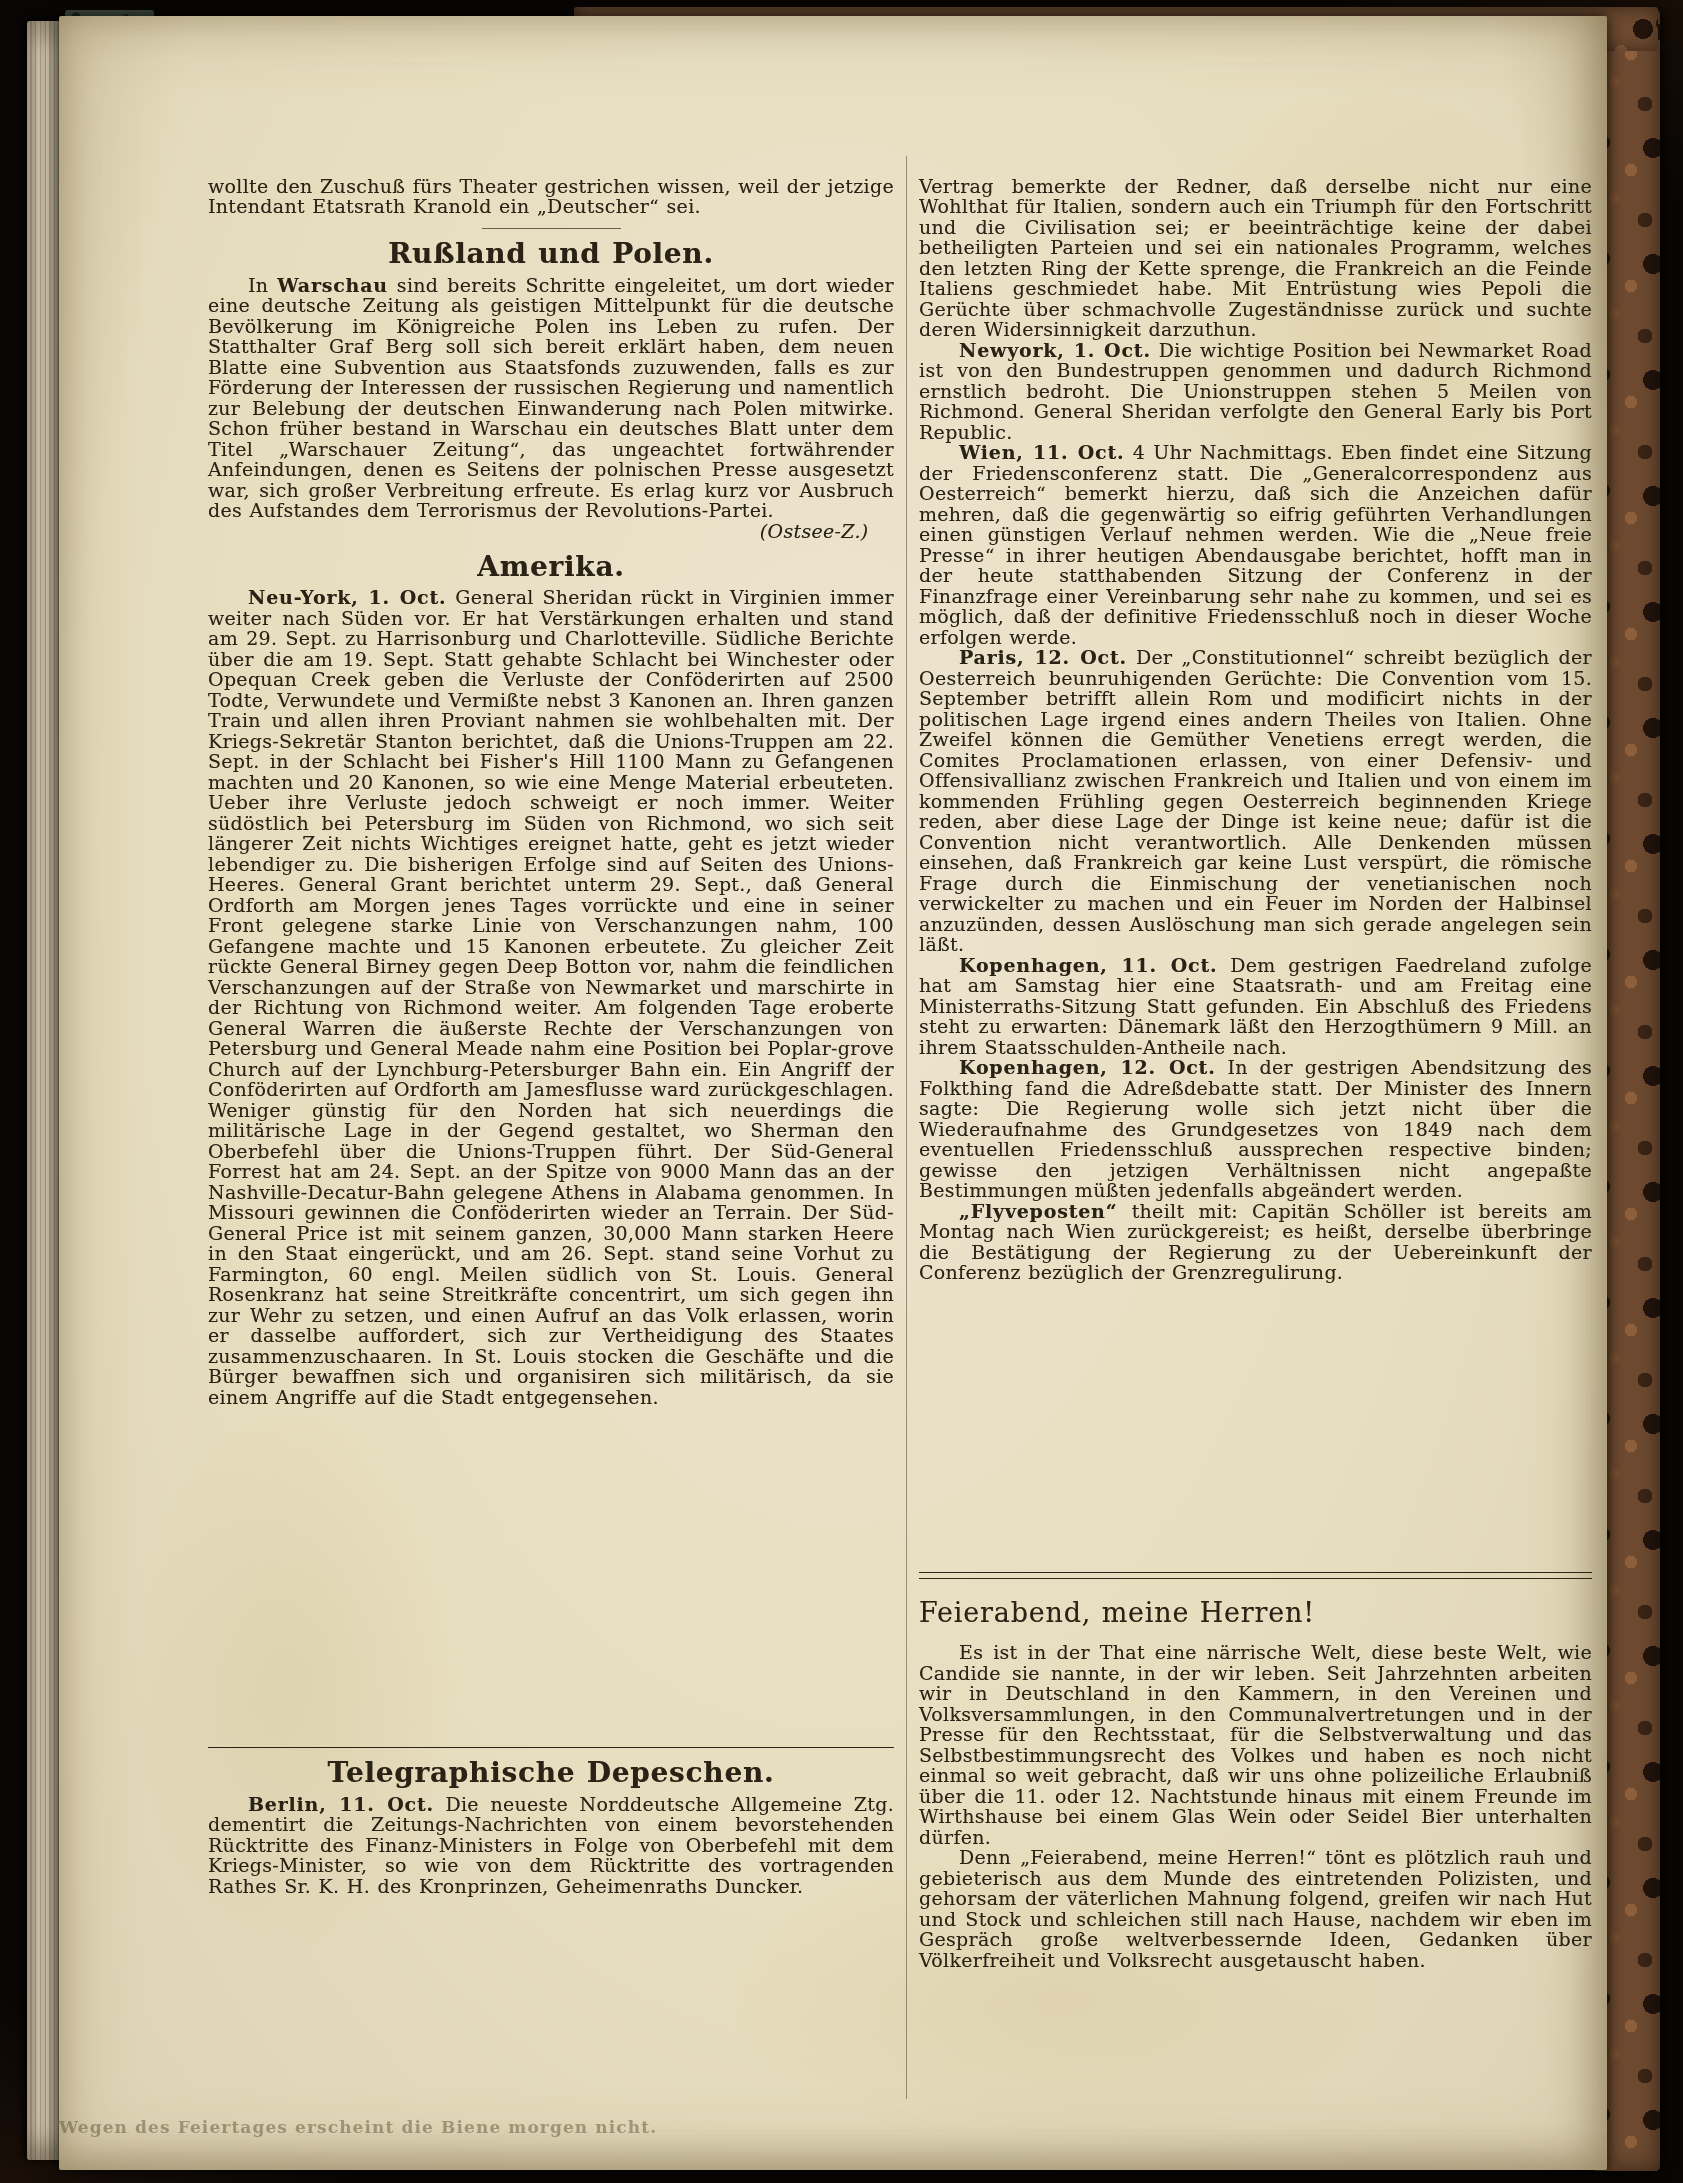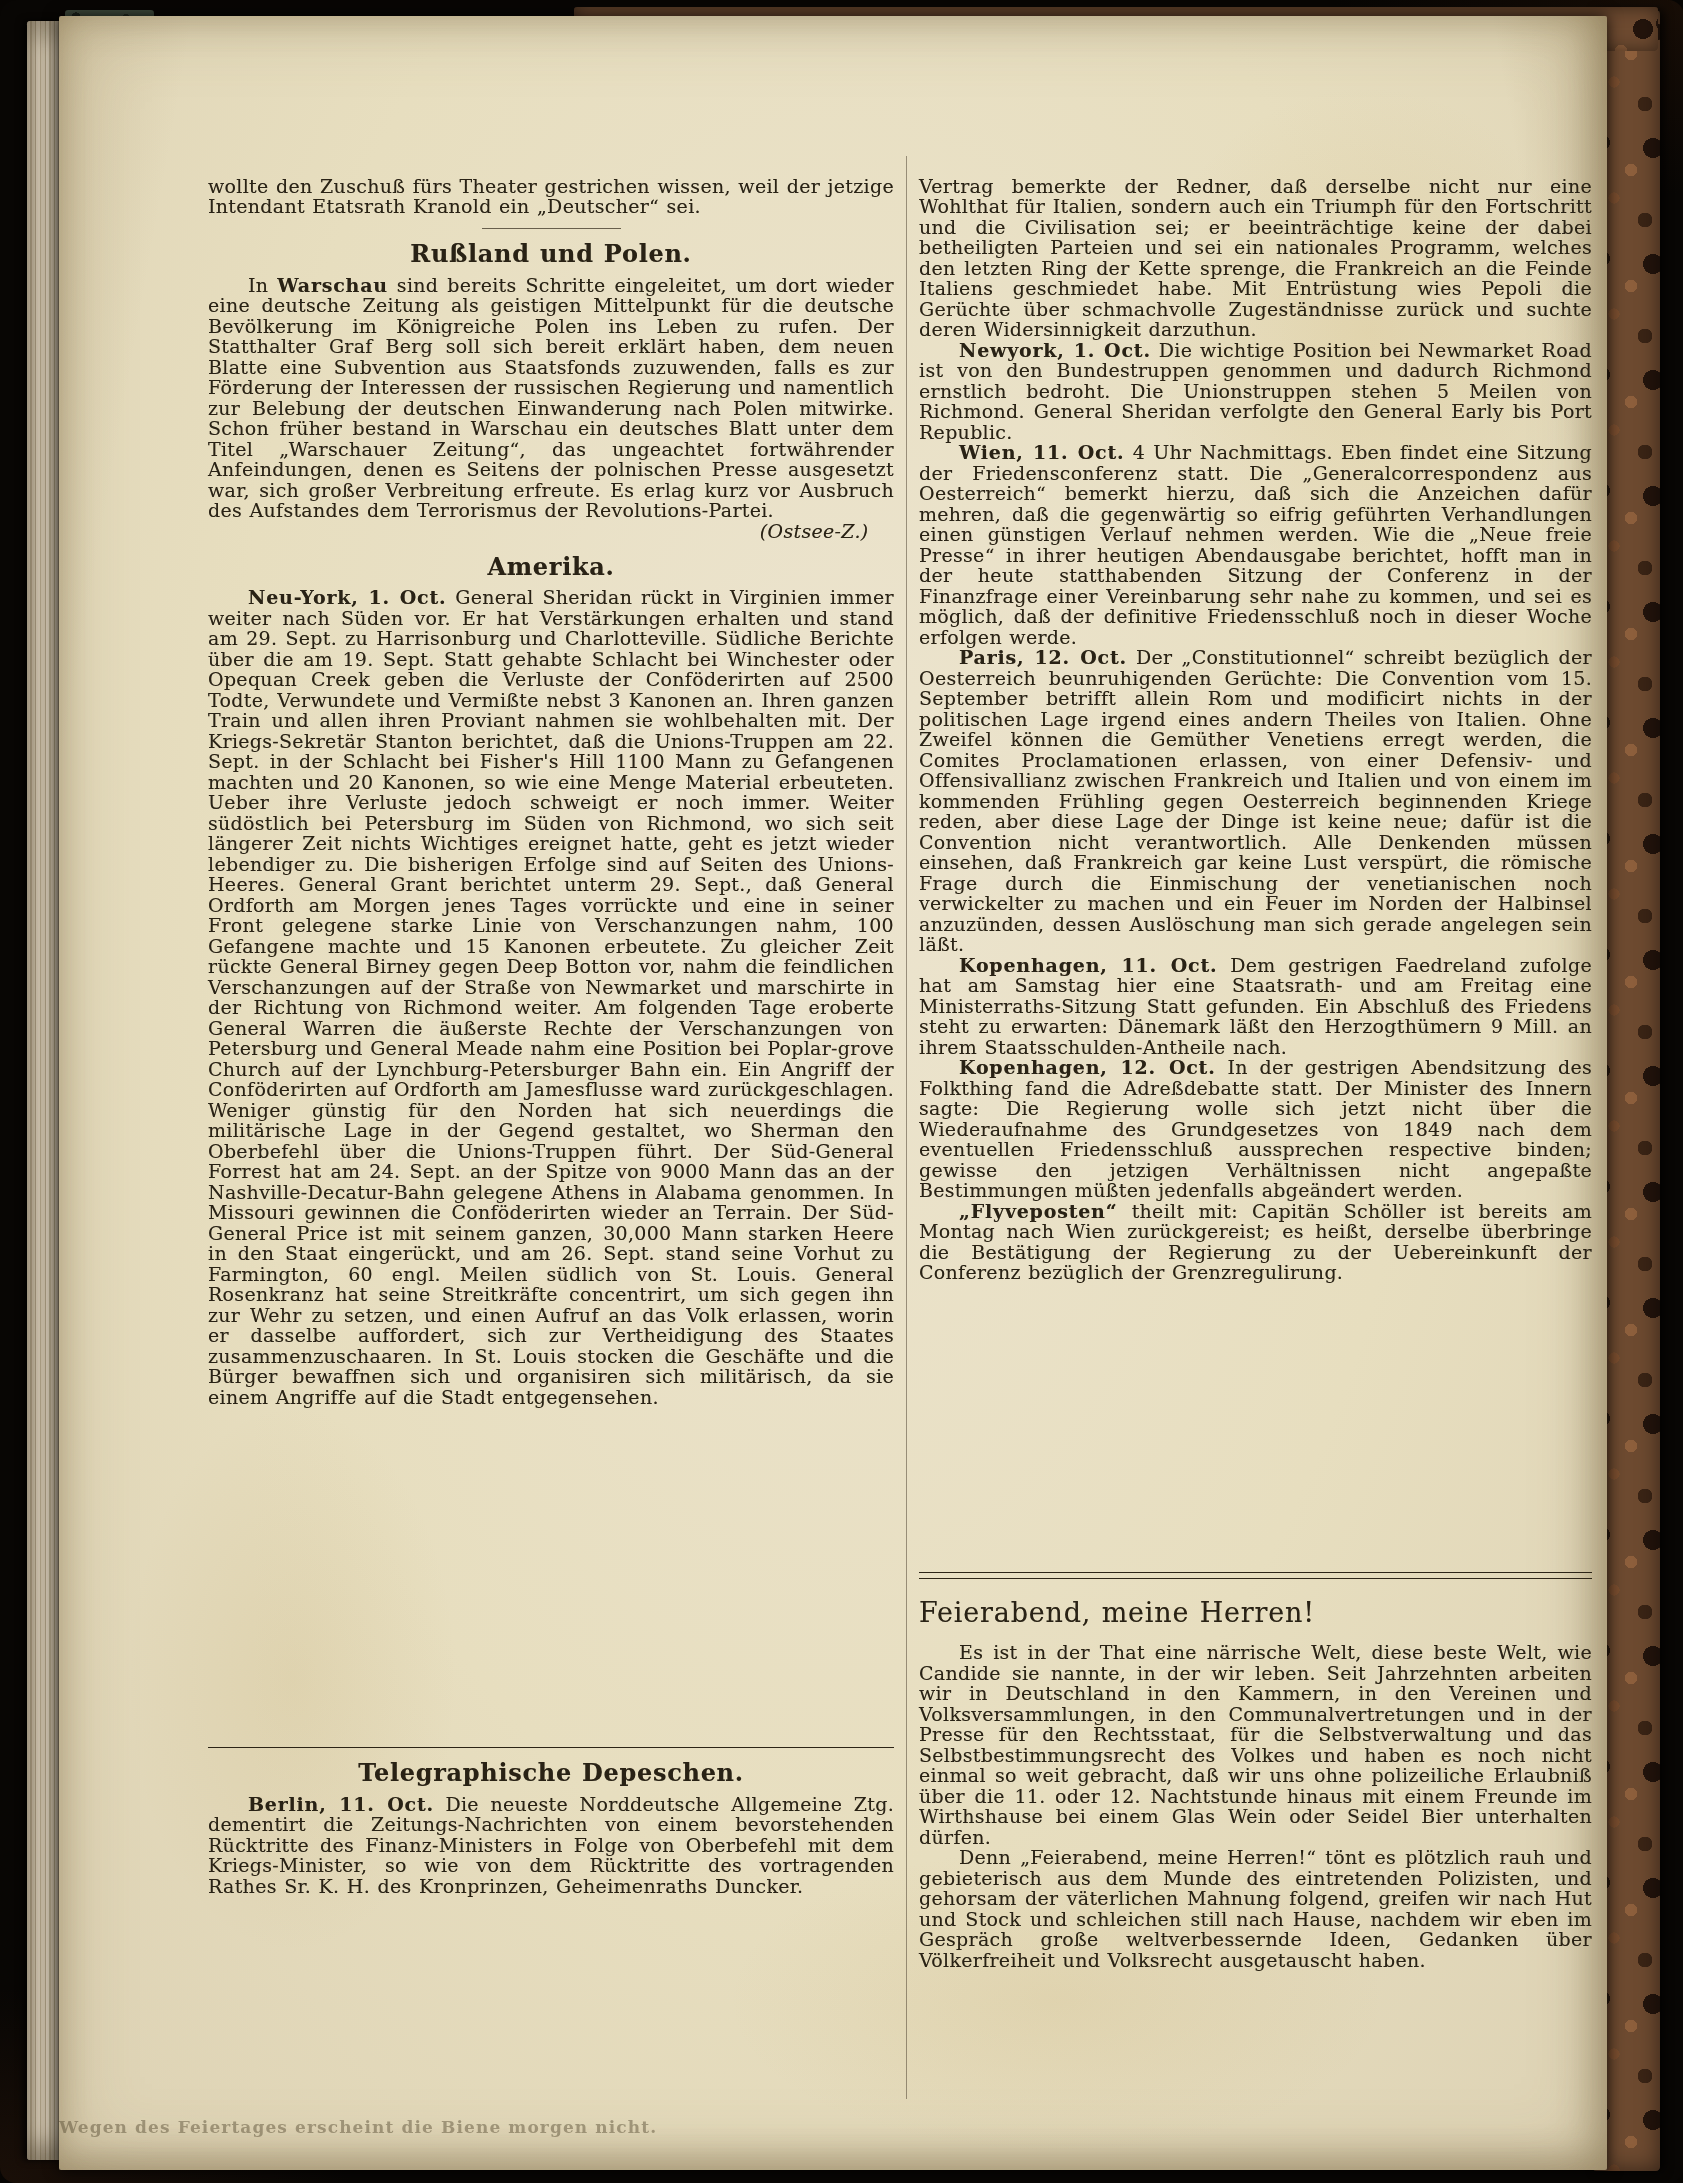--- a/index.html
+++ b/index.html
@@ -1,20 +1,20 @@
 <!DOCTYPE html>
 <html style="font-size:9px"><head>
 <meta charset="utf-8">
 <style>
   html,body{margin:0;padding:0;background:#070503;}
   #screen{position:relative;width:1684px;height:2183px;background:
     radial-gradient(ellipse 499px 277px at 0% 100%, #1a0f08 0%, transparent 70%),
     radial-gradient(ellipse 499px 277px at 100% 0%, #170d06 0%, transparent 70%),
     #080604;
-    overflow:hidden;font-family:"DejaVu Serif", serif;border-radius:16px;}
+    overflow:hidden;font-family:"DejaVu Serif", serif;}
 
   .marble{
     background-color:#6d4a30;
     background-image:
       radial-gradient(circle 14.4px at 10px 16.6px, #2c1a10 55%, transparent 56%),
       radial-gradient(circle 11px at 39px 44px, #8d5f3c 55%, transparent 56%),
       radial-gradient(circle 18px at 61px 22px, #23140c 55%, transparent 56%),
       radial-gradient(circle 10px at 22px 72px, #7a4e2f 55%, transparent 56%),
       radial-gradient(circle 13.3px at 53px 94px, #3a2415 55%, transparent 56%),
       radial-gradient(circle 7.8px at 5.5px 105px, #8d6240 55%, transparent 56%);
@@ -54,21 +54,21 @@
   #r-top{left:860px;top:160px;width:673px;}
   #r-bottom{left:860px;top:1556px;width:673px;}
 
   #column-rule{position:absolute;left:847px;top:140px;width:1.1px;height:1943px;background:rgba(70,58,42,.5);}
 
   .para{margin:0;}
   .indent{text-indent:40px;}
   .cont{text-indent:0;}
   .attr{text-align:right;padding-right:25.5px;font-style:italic;}
   .lead{font-weight:bold;letter-spacing:0.8px;}
-  .heading{text-align:center;font-weight:bold;font-size:24px;letter-spacing:0.7px;margin:15.5px 0 10px;text-indent:0;}
+  .heading{text-align:center;font-weight:bold;font-size:28px;letter-spacing:0.7px;margin:15.5px 0 10px;text-indent:0;}
   .heading-large{text-align:left;font-weight:normal;font-size:27px;letter-spacing:0.8px;margin:24.4px 0 19px;text-indent:0;}
   .short-rule{width:139px;margin:11px auto 2.2px;border-top:1.1px solid rgba(62,52,36,.75);}
   .full-rule{border-top:1.7px solid #2c2416;margin:3.3px 0 2.2px;}
   .double-rule{height:5px;border-top:1.7px solid #2c2416;border-bottom:1.1px solid #2c2416;margin:0 0 3.3px;}
 
   #ghost-line{position:absolute;left:0;top:2101px;width:1548px;
     font-weight:bold;font-size:17px;letter-spacing:1.1px;color:rgba(82,70,46,.45);filter:blur(0.4px);}
 </style>
 </head>
 <body>

